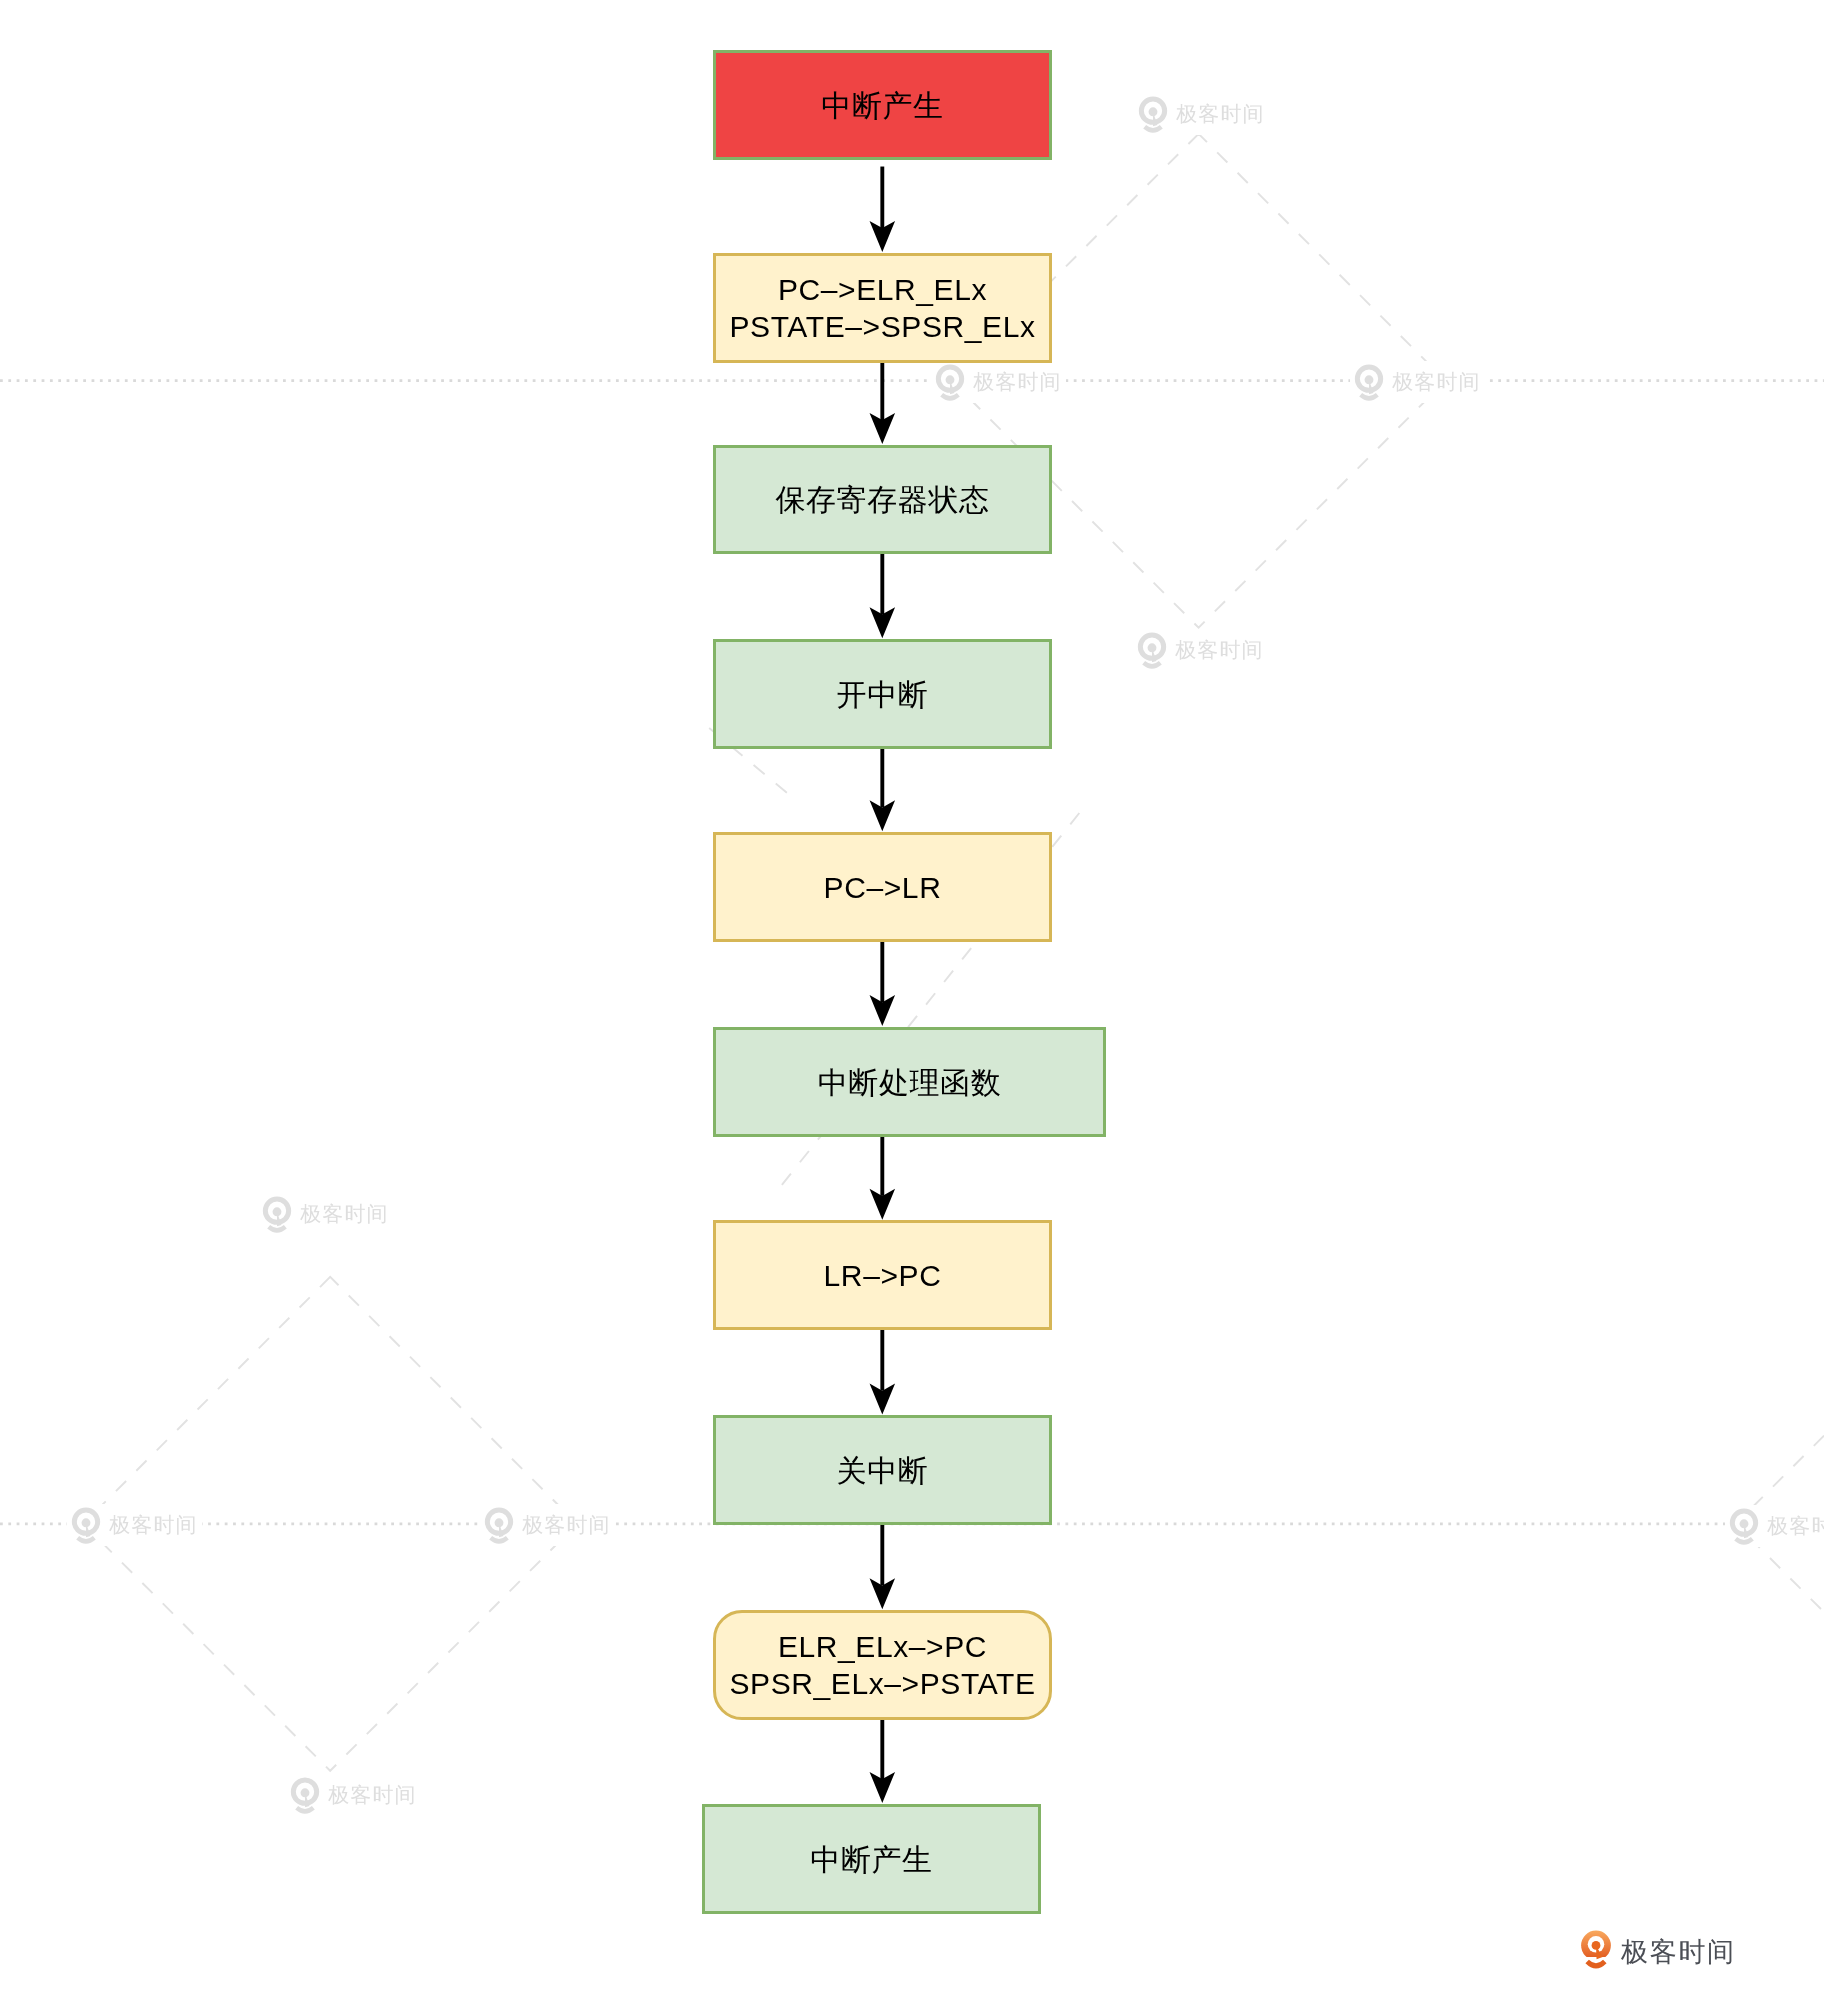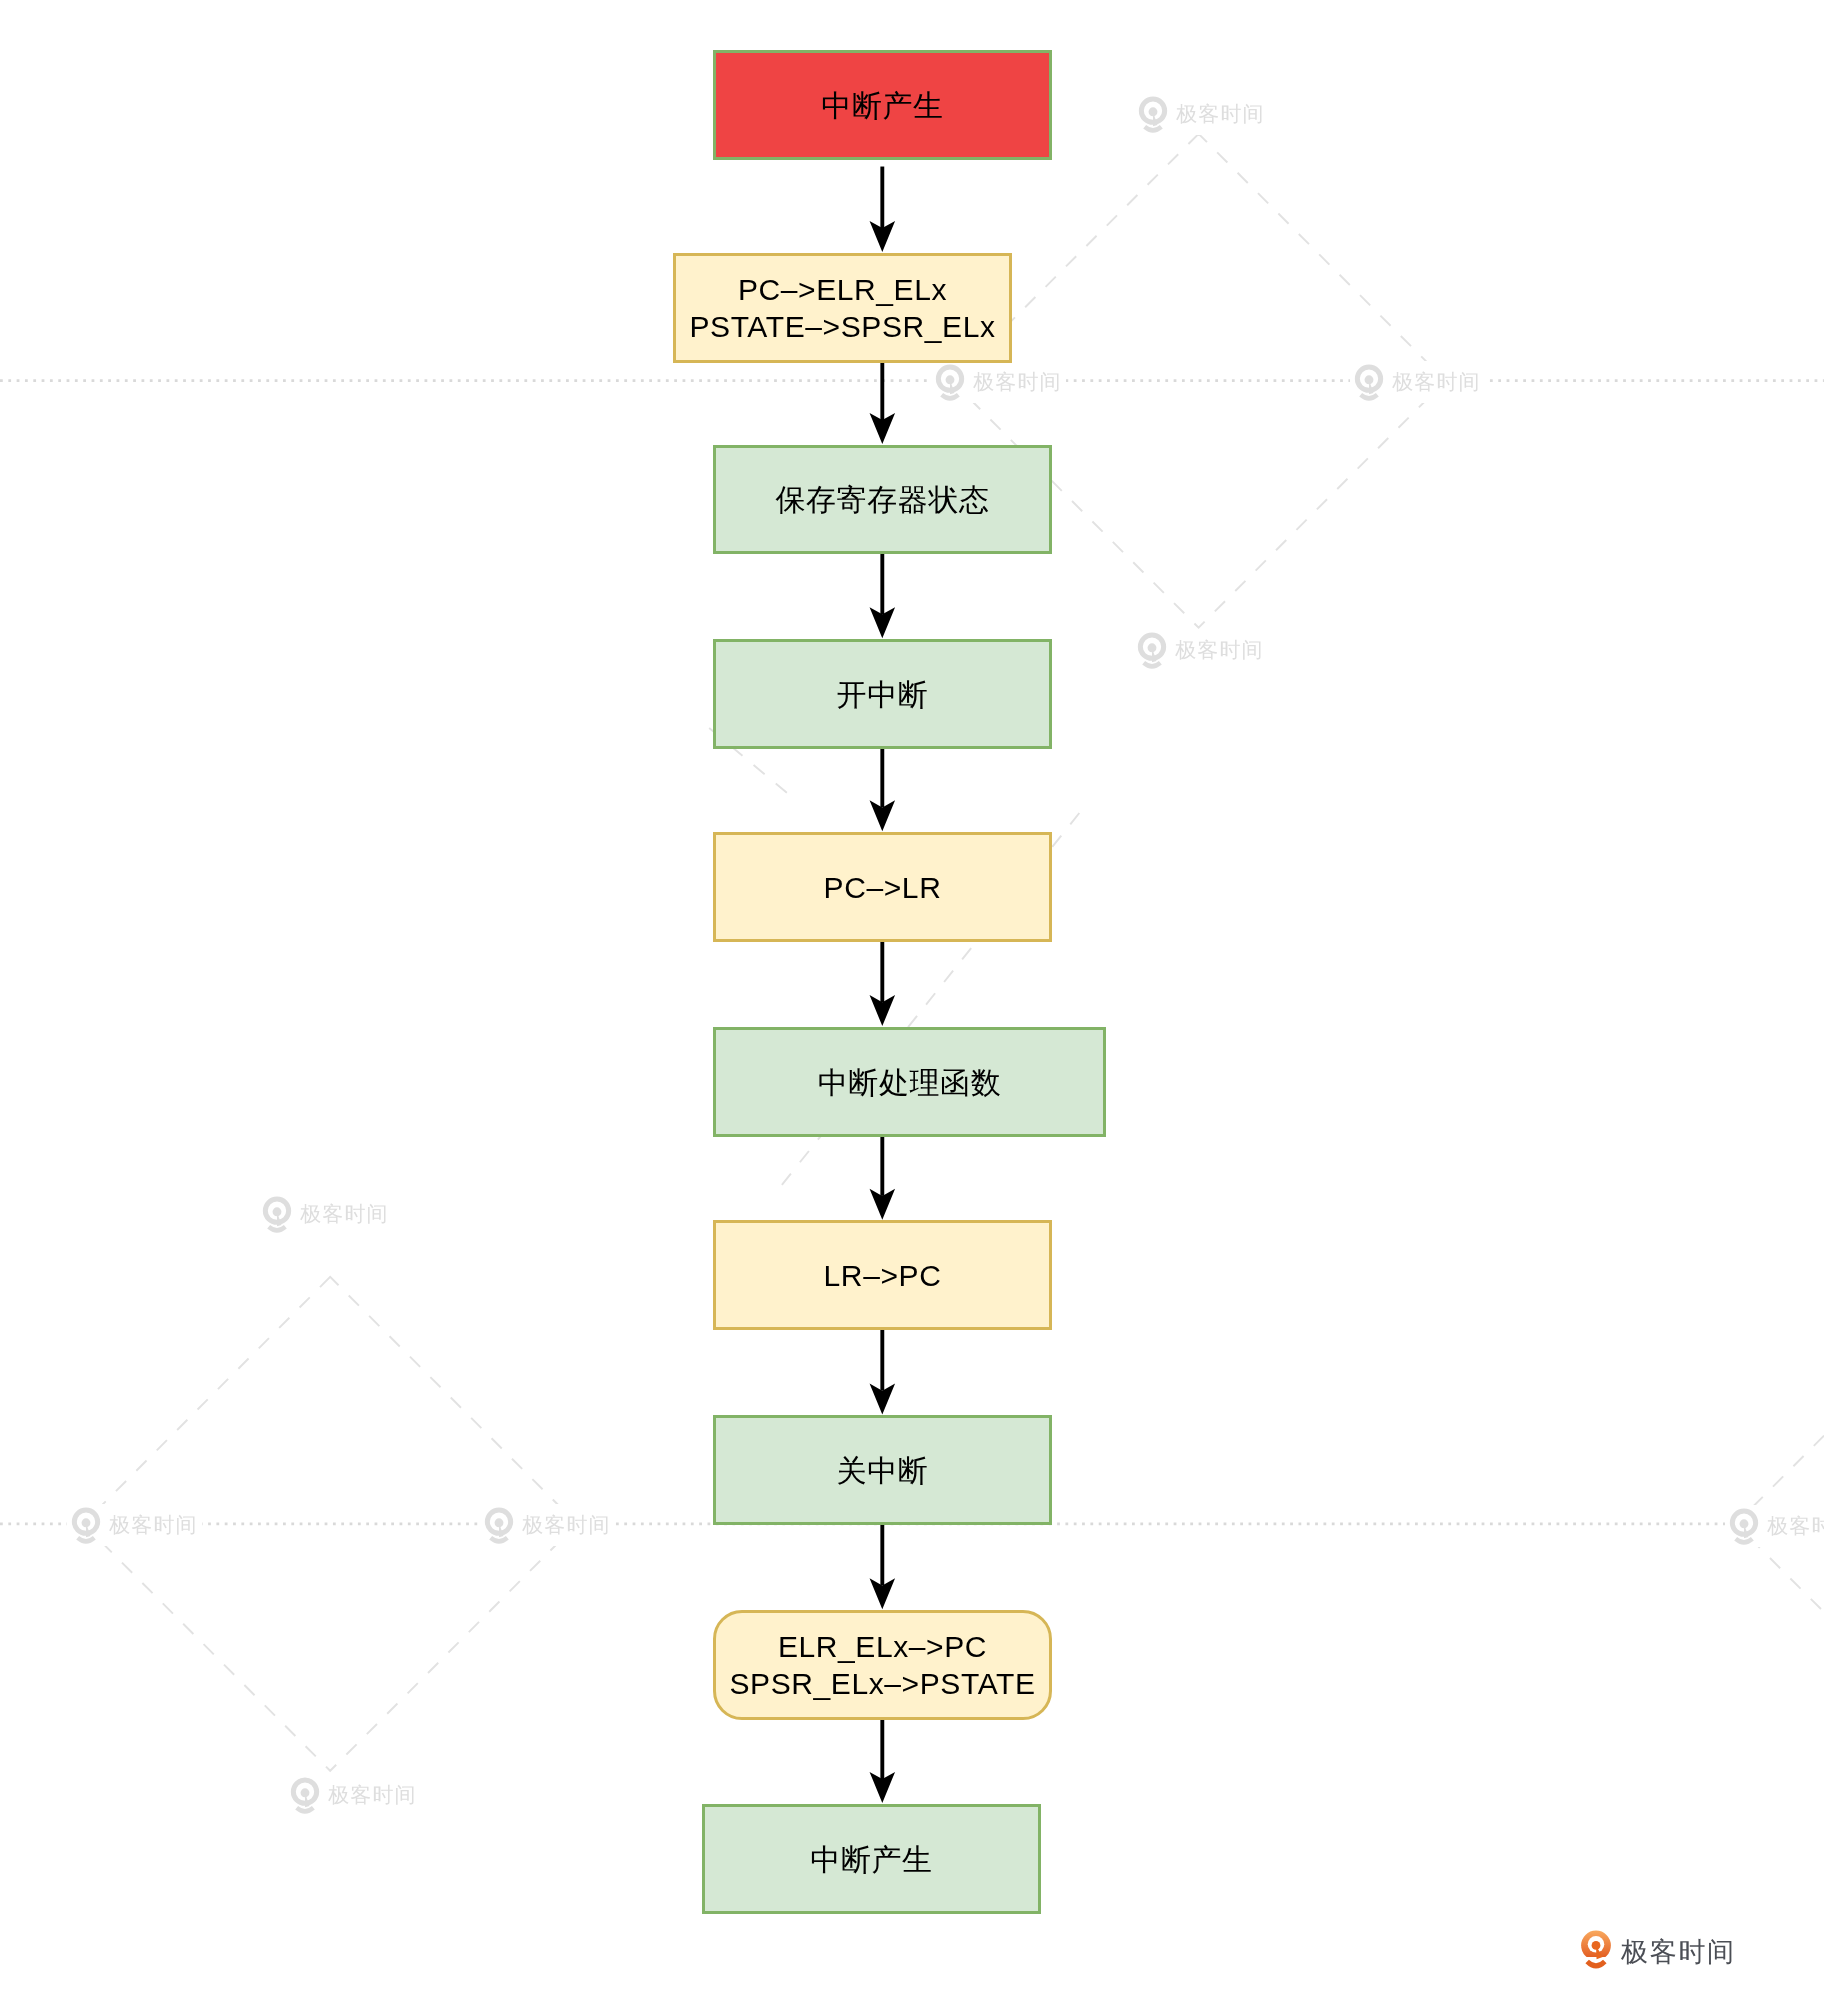--- a/index.html
+++ b/index.html
@@ -165,21 +165,21 @@
         <polygon points="1590,2900 1567,2844 1590,2857 1613,2844" fill="#000000"></polygon>
       </g>
       <g>
         <line x1="1590" y1="3097" x2="1590" y2="3206" stroke="#000000" stroke-width="7"></line>
         <polygon points="1590,3249 1567,3193 1590,3206 1613,3193" fill="#000000"></polygon>
       </g>
     </svg>
 
   <div id="nodes">
       <div class="flow-node green" style="left: 713px; top: 50px; width: 339px; height: 110px; background: #ef4444; border-color: rgb(130, 179, 102);">中断产生</div>
-      <div class="flow-node yellow" style="left: 673px; top: 253px; width: 339px; height: 110px; background: rgb(255, 242, 204); border-color: rgb(214, 182, 86);">PC–&gt;ELR_ELx
+      <div class="flow-node yellow" style="left: 713px; top: 253px; width: 339px; height: 110px; background: rgb(255, 242, 204); border-color: rgb(214, 182, 86);">PC–&gt;ELR_ELx
 PSTATE–&gt;SPSR_ELx</div>
       <div class="flow-node green" style="left: 713px; top: 445px; width: 339px; height: 109px; background: rgb(213, 232, 212); border-color: rgb(130, 179, 102);">保存寄存器状态</div>
       <div class="flow-node green" style="left: 713px; top: 639px; width: 339px; height: 110px; background: rgb(213, 232, 212); border-color: rgb(130, 179, 102);">开中断</div>
       <div class="flow-node yellow" style="left: 713px; top: 832px; width: 339px; height: 110px; background: rgb(255, 242, 204); border-color: rgb(214, 182, 86); text-align: right;">PC–&gt;LR</div>
       <div class="flow-node green" style="left: 713px; top: 1027px; width: 393px; height: 110px; background: rgb(213, 232, 212); border-color: rgb(130, 179, 102);">中断处理函数</div>
       <div class="flow-node yellow" style="left: 713px; top: 1220px; width: 339px; height: 110px; background: rgb(255, 242, 204); border-color: rgb(214, 182, 86);">LR–&gt;PC</div>
       <div class="flow-node green" style="left: 713px; top: 1415px; width: 339px; height: 110px; background: rgb(213, 232, 212); border-color: rgb(130, 179, 102);">关中断</div>
       <div class="flow-node yellow" style="left: 713px; top: 1610px; width: 339px; height: 110px; background: rgb(255, 242, 204); border-color: rgb(214, 182, 86); border-radius: 29px;">ELR_ELx–&gt;PC
 SPSR_ELx–&gt;PSTATE</div>
       <div class="flow-node green" style="left: 702px; top: 1804px; width: 339px; height: 110px; background: rgb(213, 232, 212); border-color: rgb(130, 179, 102);">中断产生</div>

